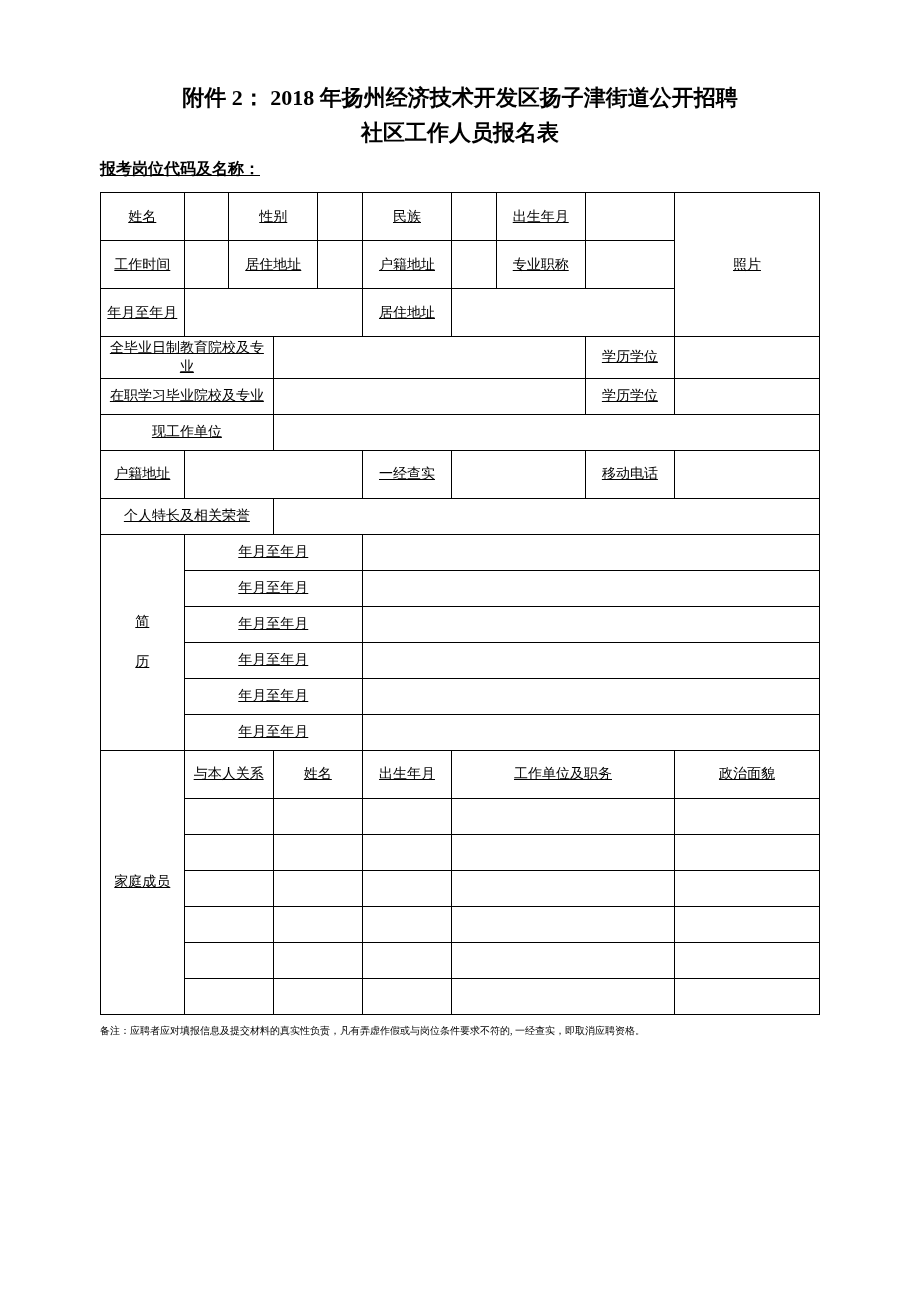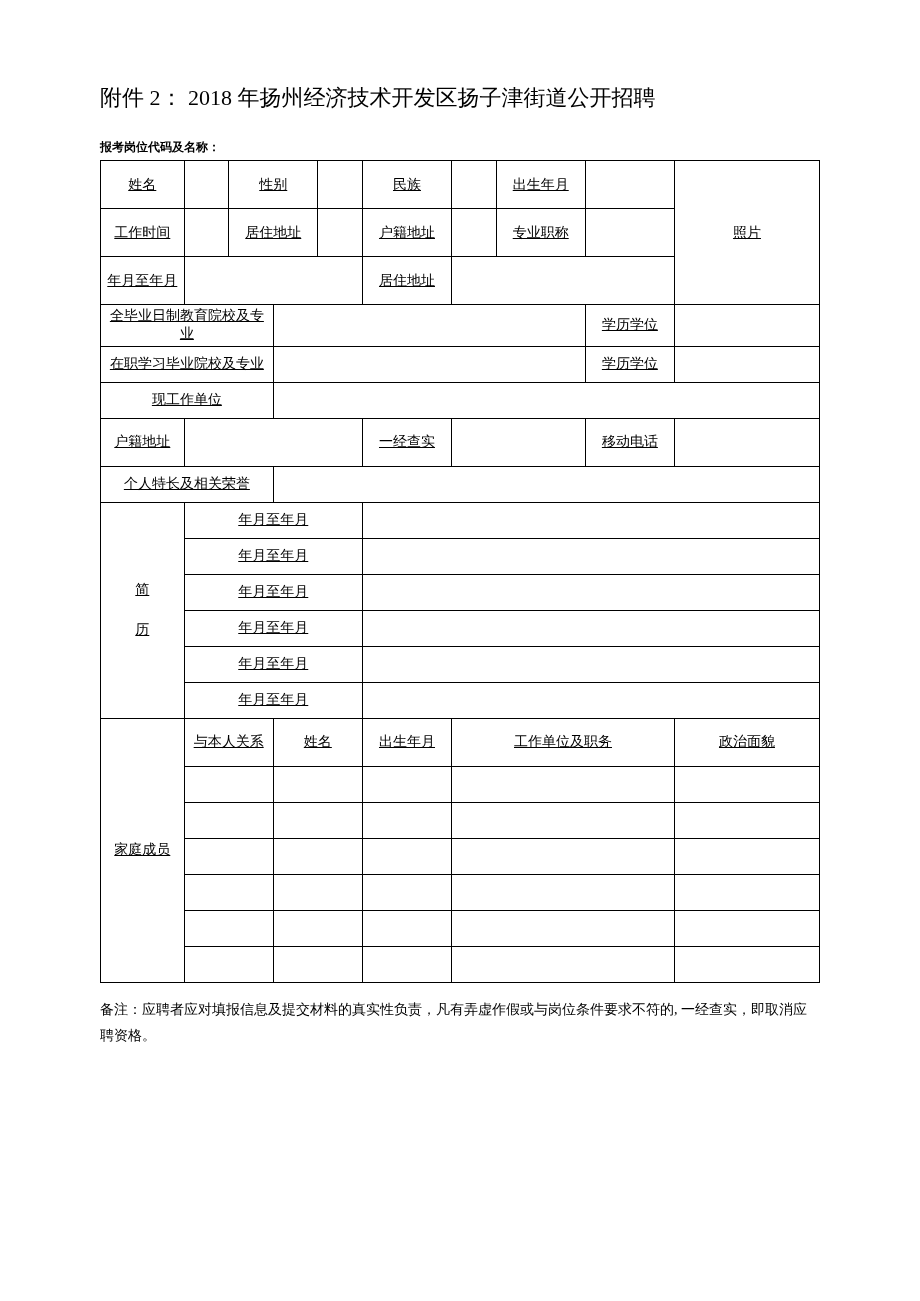--- a/index.html
+++ b/index.html
@@ -5,58 +5,61 @@
     * { box-sizing: border-box; margin: 0; padding: 0; }
     body {
       background: #fff;
       font-family: "SimSun", "宋体", serif;
       color: #000;
       width: 920px;
       padding: 80px 100px 60px 100px;
       font-size: 15px;
     }
     .title {
+      text-align: center;
       font-size: 22px;
-      font-weight: normal;
+      font-weight: bold;
       line-height: 1.6;
-      margin-bottom: 24px;
+      margin-bottom: 9px;
     }
     .subhead {
       font-weight: bold;
-      font-size: 12px;
-      margin-bottom: 4px;
+      font-size: 16px;
+      margin-bottom: 12px;
+      text-decoration: underline;
     }
     table {
       border-collapse: collapse;
       width: 100%;
       table-layout: fixed;
       text-decoration: underline;
     }
     td {
       border: 1px solid #000;
       height: 36px;
       padding: 2px 4px;
       text-align: center;
       vertical-align: middle;
       font-size: 14px;
       line-height: 1.3;
     }
     td.tall { height: 48px; }
     .note {
-      margin-top: 14px;
-      font-size: 14px;
+      margin-top: 6px;
+      font-size: 10px;
       line-height: 1.9;
       font-family: Liberation Serif, serif;
     }
   </style>
 </head>
 <body>
 
 <div class="title">
   <span>附件 2： 2018 年扬州经济技术开发区扬子津街道公开招聘</span><br>
+  <span>社区工作人员报名表</span>
 </div>
 
 <div class="subhead">报考岗位代码及名称：</div>
 
 <table>
   <colgroup>
     <col style="width:6.0%">
       <col style="width:6.0%">
       <col style="width:6.4%">
     <col style="width:6.4%">

